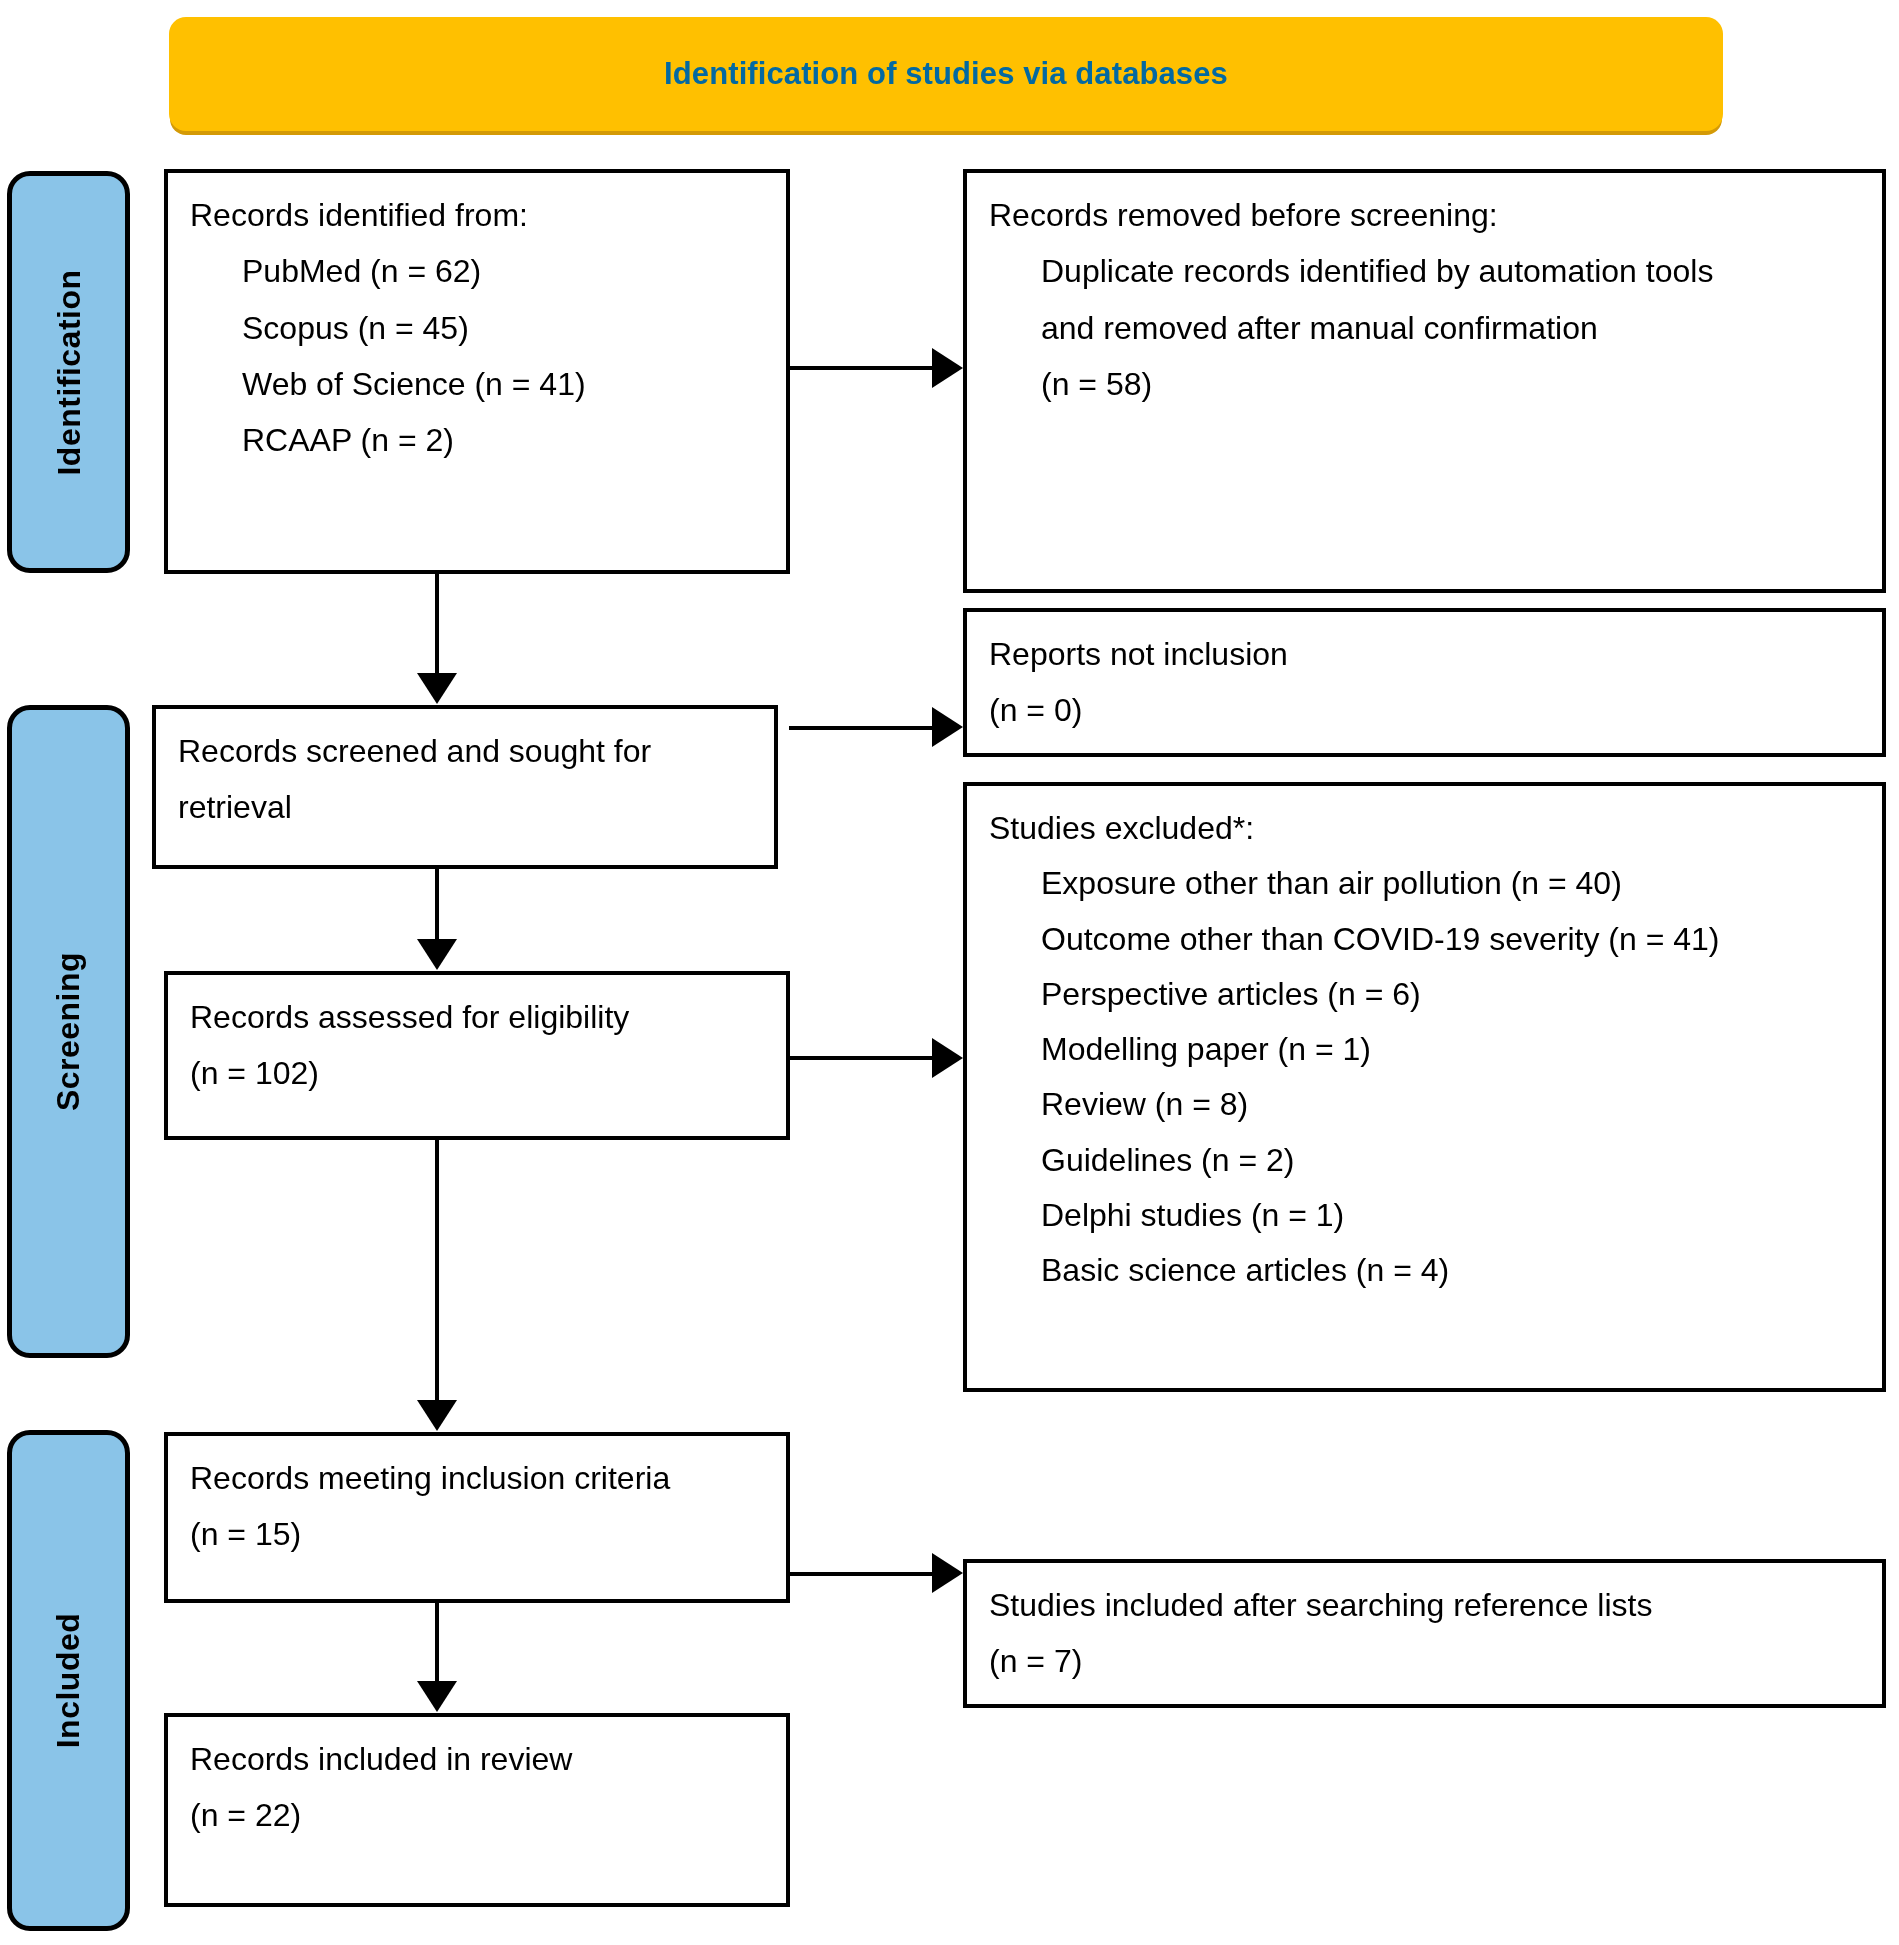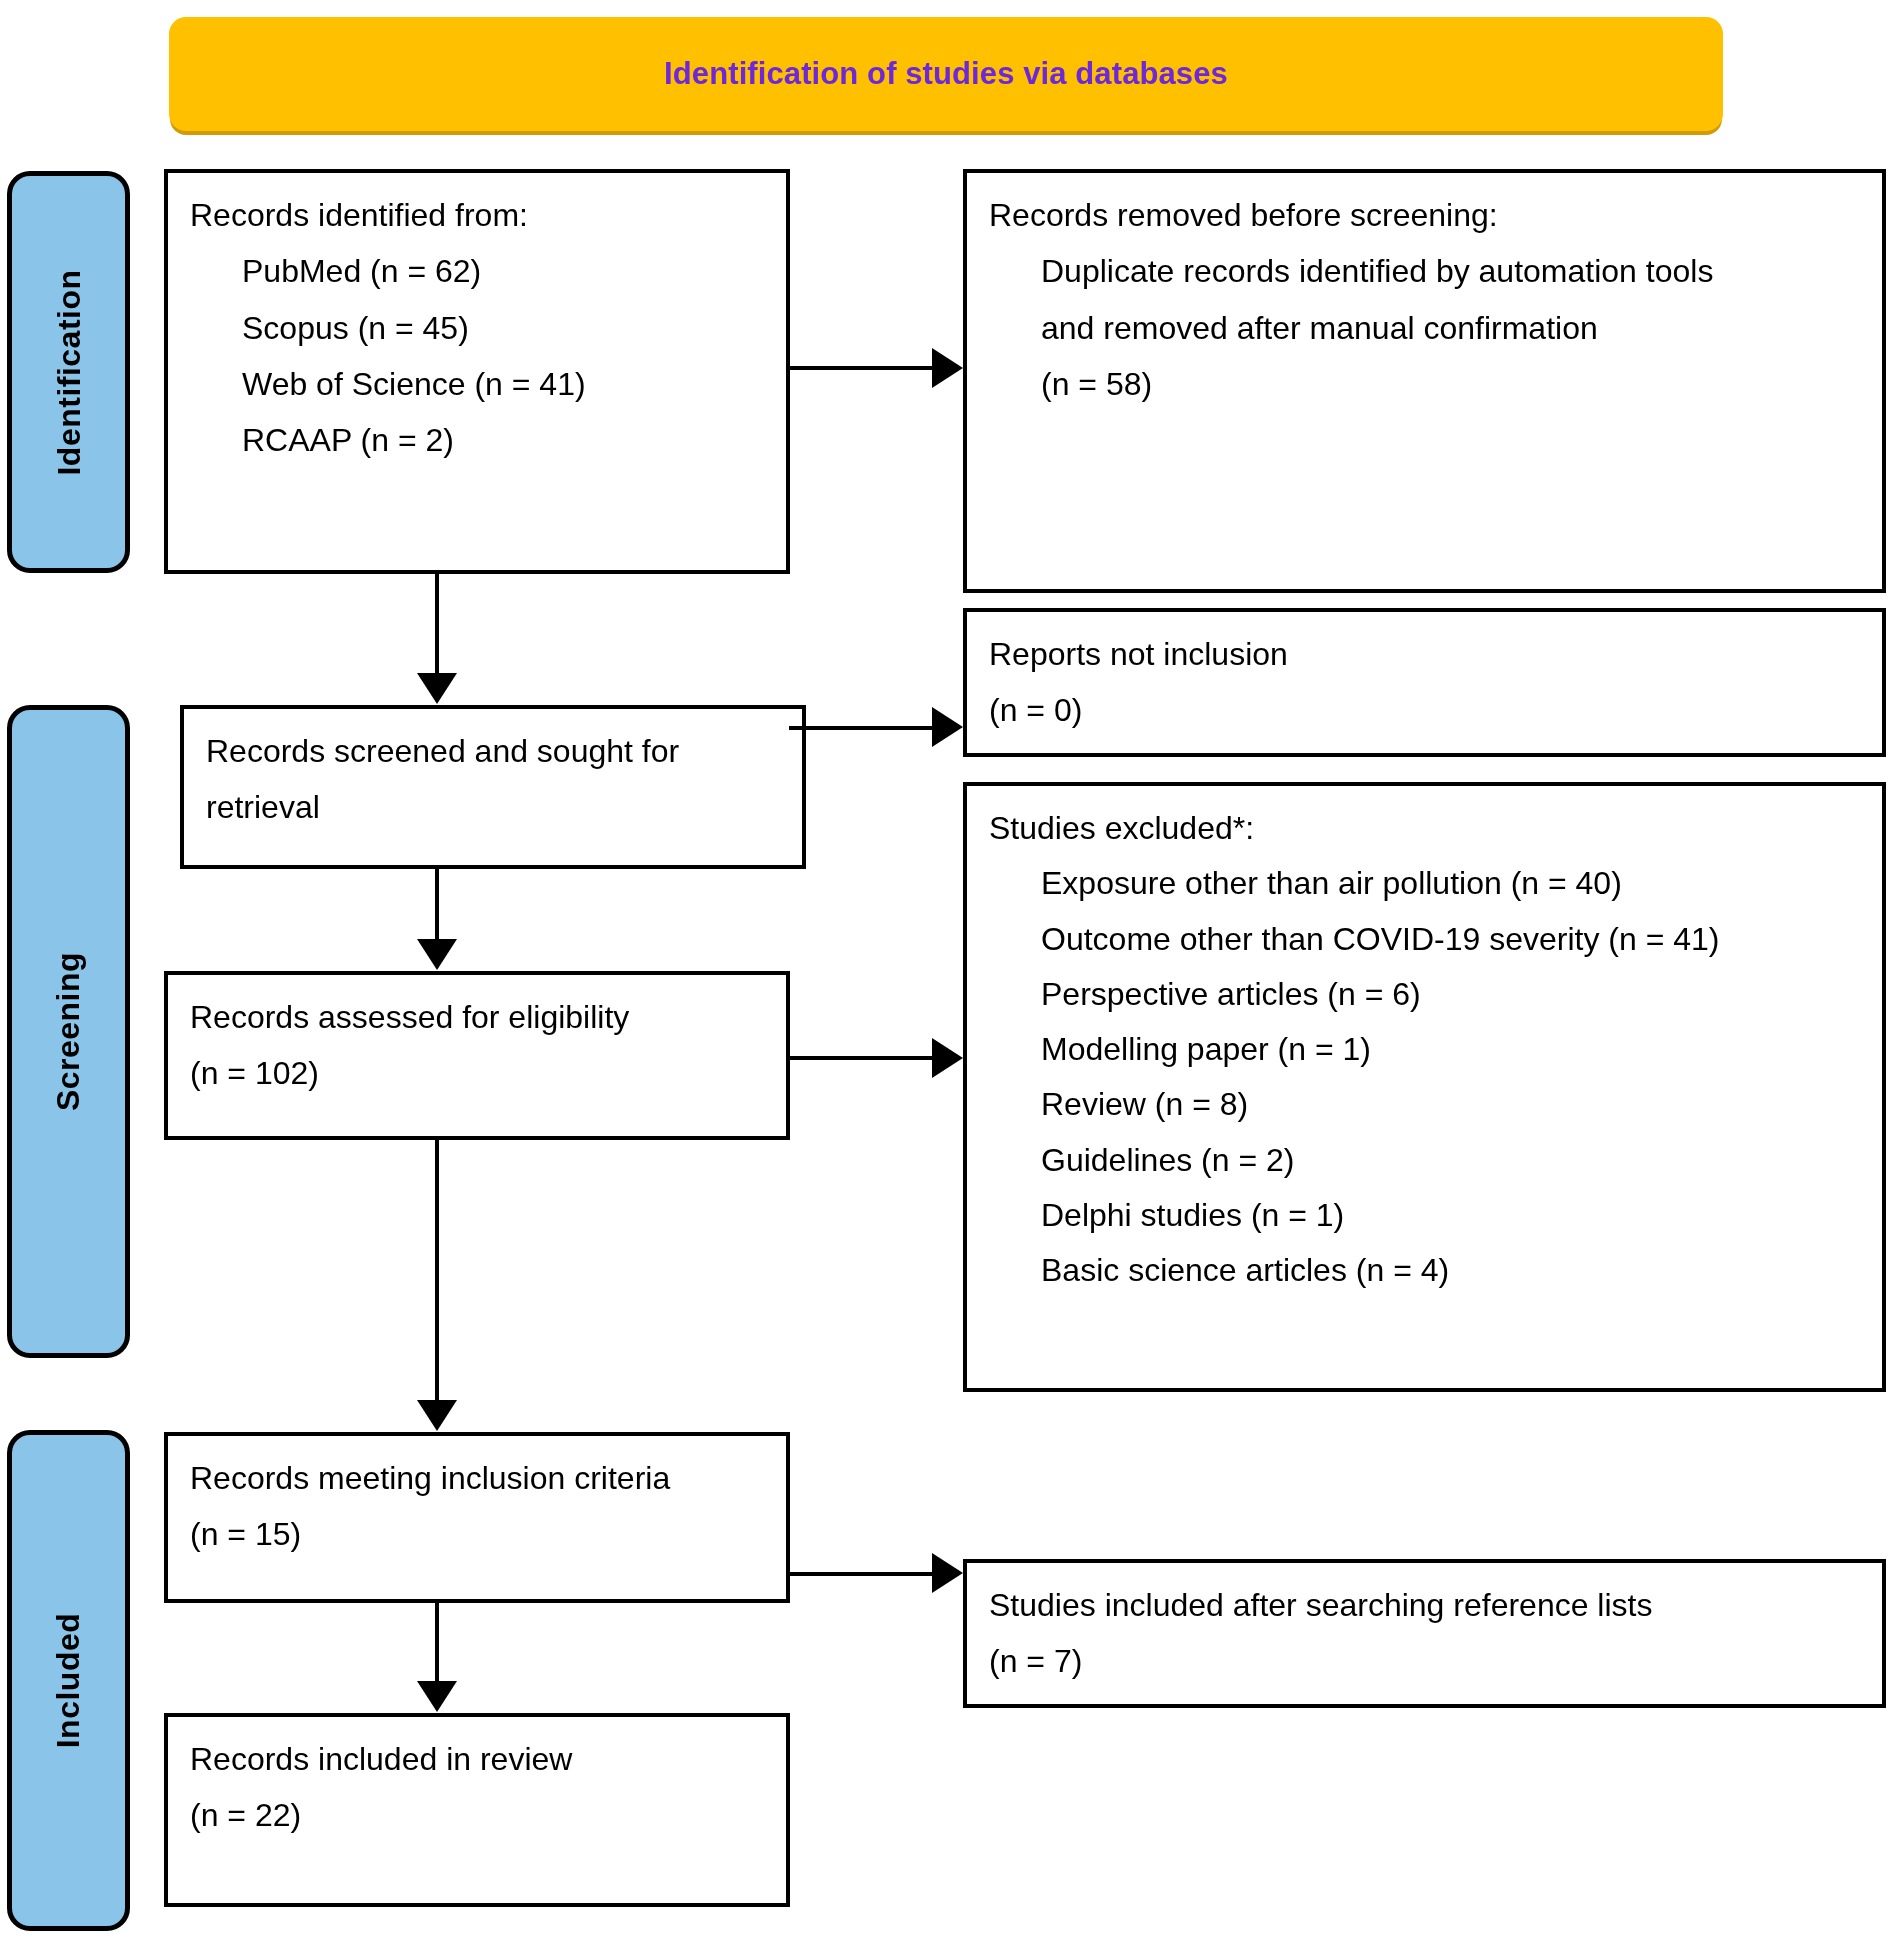--- a/index.html
+++ b/index.html
@@ -7,21 +7,21 @@
   #stage{position:relative;width:1900px;height:1946px;background:#fff;overflow:hidden;}
 
   
   .banner{
     position:absolute;left:169px;top:17.4px;width:1554px;height:114px;
     background:#FFC000;border-radius:17px;
     box-shadow:0 5px 0 -1px #D49A06;
     display:flex;align-items:center;justify-content:center;
   }
   .banner-text{
-    font-size:31px;font-weight:bold;color:#6d28d9;letter-spacing:0.1px;
+    font-size:31px;font-weight:bold;color:#0369a1;letter-spacing:0.1px;
     text-align:center;white-space:nowrap;
   }
 
   
   .stage-tab{
     position:absolute;left:7.4px;width:123px;
     background:#8AC4E8;border:5.5px solid #000;border-radius:23px;
     box-sizing:border-box;
     display:flex;align-items:center;justify-content:center;
   }
@@ -42,21 +42,21 @@
   }
   .box p{
     margin:0 0 23px 0;
     font-size:32px;line-height:1.04;color:#000;font-weight:normal;
   }
   .box p:last-child{margin-bottom:0;}
   .box p.indent{padding-left:52px;}
 
   
   #box-identified      {left:164px; top:169px;  width:626px; height:405px;}
-  #box-screened        {left:180px; top:705px; width:626px; height:164px;}
+  #box-screened        {left:152px; top:705px; width:626px; height:164px;}
   #box-eligibility     {left:164px; top:971px; width:626px; height:169px;}
   #box-inclusion       {left:164px; top:1432px; width:626px; height:171px;}
   #box-included-review {left:164px; top:1713px; width:626px; height:194px;}
 
   
   #box-removed         {left:963px; top:169px;  width:923px; height:424px;}
   #box-not-retrieved   {left:963px; top:608px; width:923px; height:149px;}
   #box-excluded        {left:963px; top:782px; width:923px; height:610px;}
   #box-ref-lists       {left:963px; top:1559px; width:923px; height:149px;}
 

